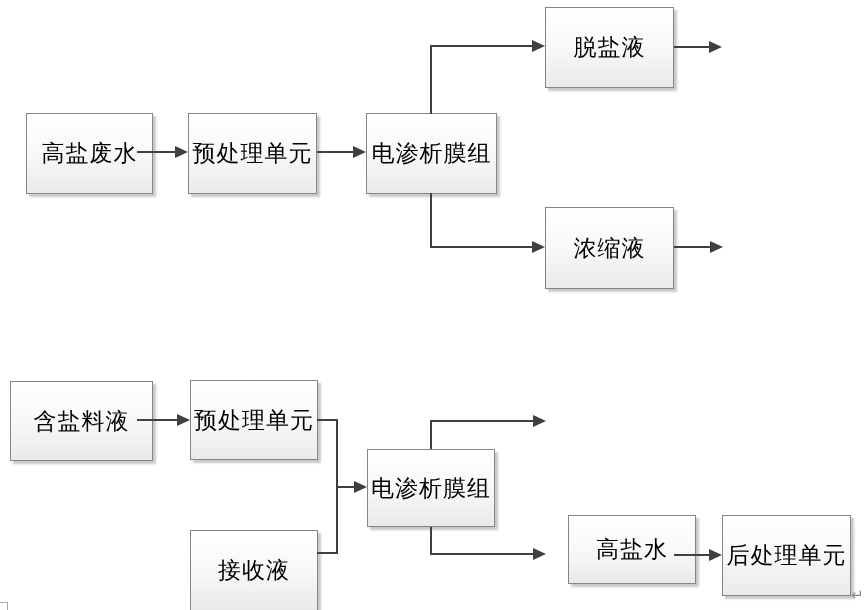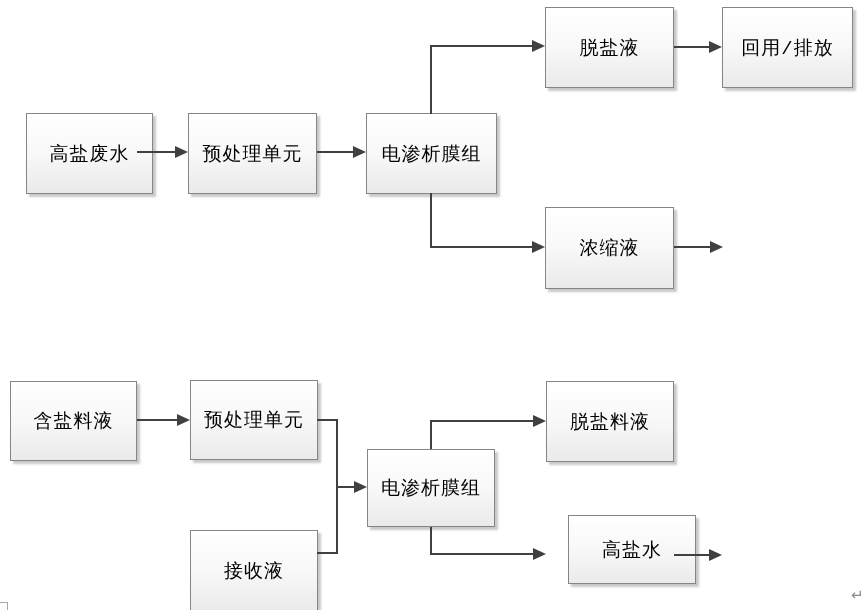--- a/index.html
+++ b/index.html
@@ -17,25 +17,24 @@
   }
   .box {
     position: absolute;
     box-sizing: border-box;
     border: 1px solid #858585;
     background: linear-gradient(180deg, #ffffff 0%, #f8f8f8 50%, #eaeaea 100%);
     box-shadow: 3px 3px 2px #c9c9c9;
     display: flex;
     align-items: center;
     justify-content: center;
-    font-size: 19px;
+    font-size: 23px;
     color: #000000;
     letter-spacing: 1px;
     white-space: nowrap;
-    font-family: Liberation Mono, monospace;
   }
   .hl {
     position: absolute;
     height: 2px;
     background: #404040;
   }
   .vl {
     position: absolute;
     width: 2px;
     background: #404040;
@@ -75,21 +74,20 @@
 </style>
 </head>
 <body>
 
 <div id="stage">
 
   <div class="box" style="left:26px;top:113px;width:127px;height:81px">高盐废水</div>
   <div class="box" style="left:188px;top:113px;width:129px;height:81px">预处理单元</div>
   <div class="box" style="left:366px;top:113px;width:131px;height:81px">电渗析膜组</div>
   <div class="box" style="left:545px;top:7px;width:129px;height:81px">脱盐液</div>
-  <div class="box" style="left:722px;top:7px;width:131px;height:81px">回用/排放</div>
   <div class="box" style="left:545px;top:207px;width:129px;height:82px">浓缩液</div>
 
   <div class="hl" style="left:137px;top:151px;width:40px"></div>
   <div class="ar" style="left:175px;top:146px"></div>
 
   <div class="hl" style="left:317px;top:151px;width:36px"></div>
   <div class="ar" style="left:353px;top:146px"></div>
 
   <div class="vl" style="left:430px;top:46px;height:68px"></div>
   <div class="hl" style="left:430px;top:45px;width:102px"></div>
@@ -98,26 +96,26 @@
   <div class="vl" style="left:430px;top:193px;height:55px"></div>
   <div class="hl" style="left:430px;top:246px;width:102px"></div>
   <div class="ar" style="left:532px;top:241px"></div>
 
   <div class="hl" style="left:674px;top:46px;width:35px"></div>
   <div class="ar" style="left:709px;top:41px"></div>
 
   <div class="hl" style="left:674px;top:246px;width:36px"></div>
   <div class="ar" style="left:710px;top:241px"></div>
 
-  <div class="box" style="left:10px;top:381px;width:127px;height:80px">含盐料液</div>
+  <div class="box" style="left:10px;top:381px;width:143px;height:80px">含盐料液</div>
   <div class="box" style="left:190px;top:380px;width:128px;height:80px">预处理单元</div>
   <div class="box" style="left:190px;top:530px;width:128px;height:81px">接收液</div>
   <div class="box" style="left:367px;top:449px;width:128px;height:78px">电渗析膜组</div>
-  <div class="box" style="left:546px;top:381px;width:128px;height:81px">脱盐料液</div>
   <div class="box" style="left:568px;top:515px;width:128px;height:69px">高盐水</div>
+  <div class="box" style="left:722px;top:515px;width:129px;height:81px">后处理单元</div>
 
   <div class="hl" style="left:137px;top:419px;width:40px"></div>
   <div class="ar" style="left:177px;top:414px"></div>
 
   <div class="hl" style="left:317px;top:419px;width:21px"></div>
   <div class="hl" style="left:317px;top:552px;width:21px"></div>
   <div class="vl" style="left:336px;top:419px;height:135px"></div>
   <div class="hl" style="left:338px;top:486px;width:16px"></div>
   <div class="ar" style="left:354px;top:481px"></div>
 

